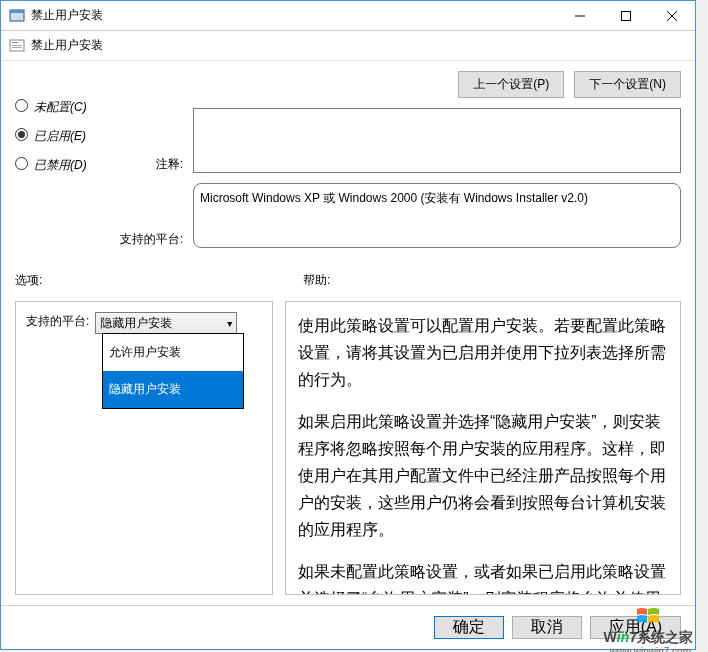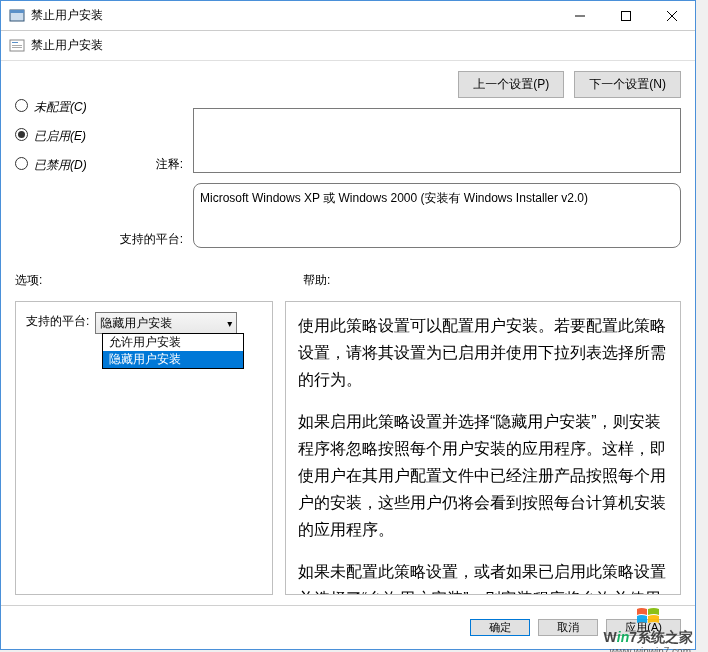--- a/index.html
+++ b/index.html
@@ -25,26 +25,26 @@
 .field-box { flex: 1; border: 1px solid #7a7a7a; min-height: 50px; padding: 6px; font-size: 12px; background: #fff; }
 .field-box.supported { min-height: 46px; border-radius: 8px; }
 .section-row { display: flex; padding: 6px 14px; gap: 18px; }
 .section-label { width: 270px; }
 .lower { flex:1; display:flex; gap:12px; padding: 6px 14px 10px 14px; min-height: 0; }
 .options-panel { width: 258px; border: 1px solid #bfbfbf; padding: 10px; position: relative; }
 .opt-label { display:inline-block; margin-bottom:4px; }
 .combo { width: 142px; border:1px solid #7a7a7a; background: linear-gradient(#f6f6f6,#e8e8e8); height: 22px; display:flex; align-items:center; padding:0 4px; position:relative; cursor:pointer; }
 .combo .chev { margin-left:auto; font-size:10px; }
 .combo-list { position:absolute; top:31px; left:86px; width:142px; border:1px solid #000; background:#fff; z-index:10; }
-.combo-item { padding:0 6px; cursor:pointer; }
+.combo-item { padding:10px 6px; cursor:pointer; }
 .combo-item.sel { background:#0078d7; color:#fff; }
 .help-panel { flex:1; border:1px solid #bfbfbf; padding:10px 12px; overflow:auto; line-height:1.7; font-size:16px; }
 .help-panel p { margin-bottom: 14px; }
 .footer { height: 44px; border-top:1px solid #d0d0d0; display:flex; align-items:center; justify-content:flex-end; gap:8px; padding:0 14px; position:relative; }
-.footer-btn { border:1px solid #adadad; background:#e1e1e1; padding:0 18px; font-size:11px; cursor:pointer; }
+.footer-btn { border:1px solid #adadad; background:#e1e1e1; padding:0 18px; font-size:16px; cursor:pointer; }
 .footer-btn.primary { border-color:#0078d7; }
 .watermark { position:absolute; right:2px; bottom:2px; font-size:14px; font-weight:bold; color:#333; display:flex; align-items:center; gap:2px; pointer-events:none; opacity:0.9;flex-direction:column; }
 .watermark .sub { font-size:10px; font-weight:normal; color:#555; }
 svg { display:block; }
 </style>
 </head>
 <body>
 
 <div class="window">
   <div class="titlebar">

